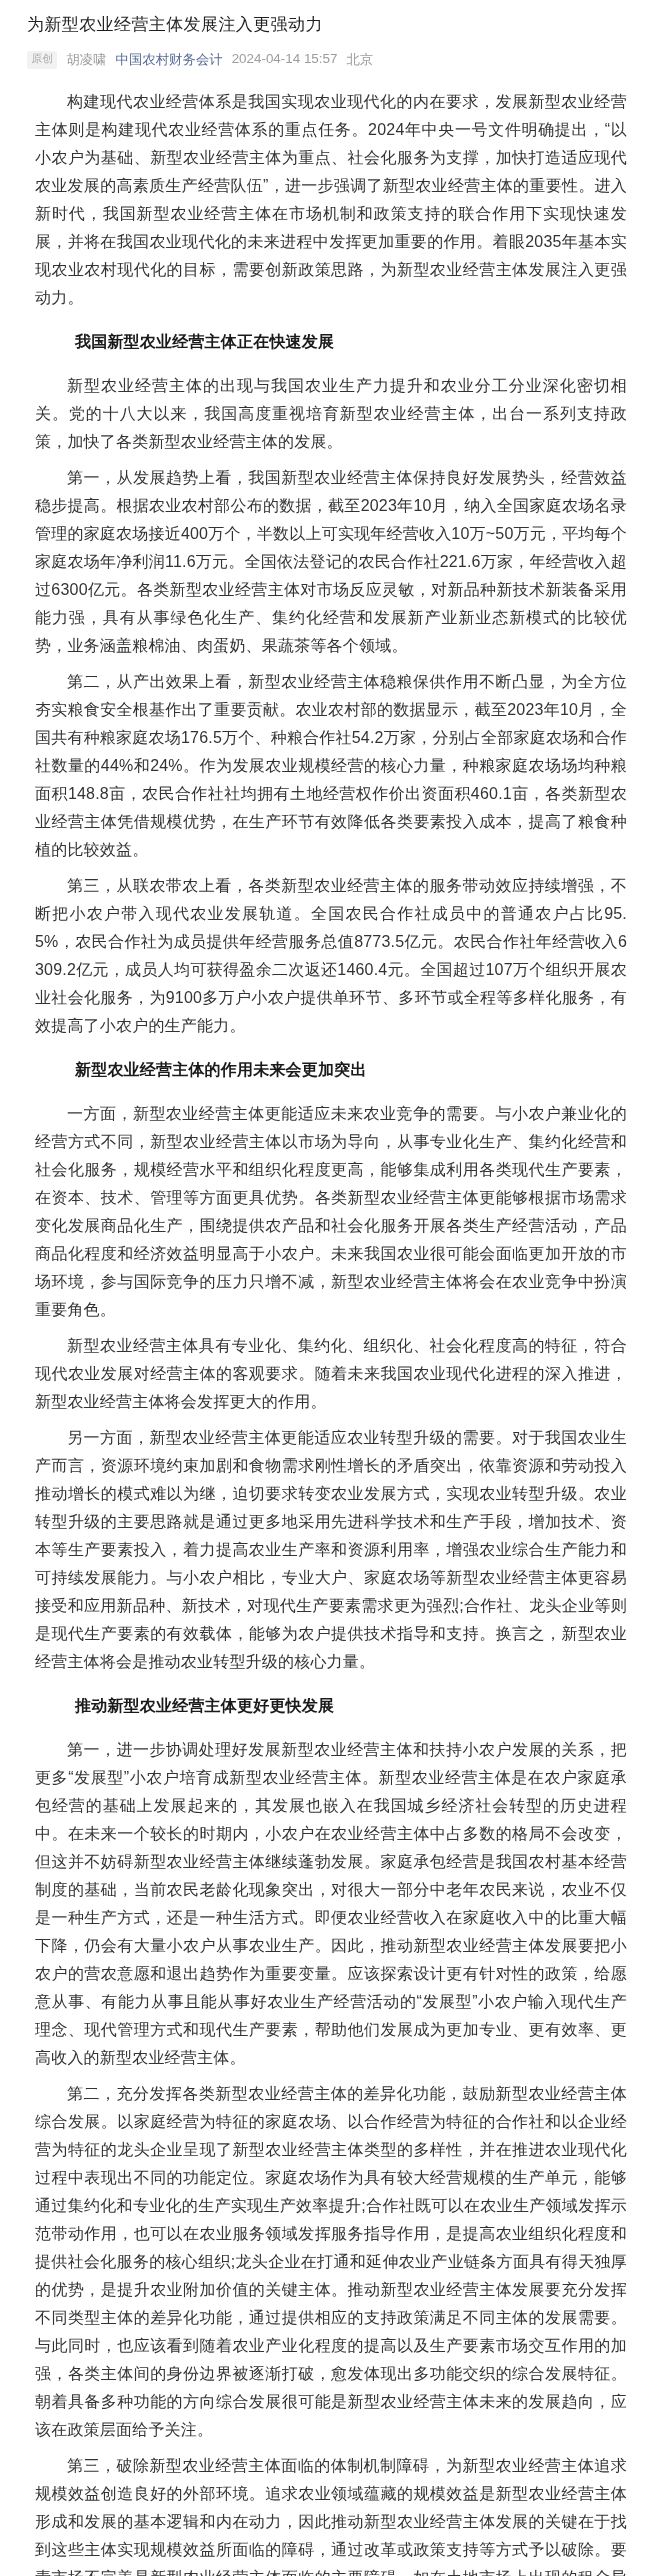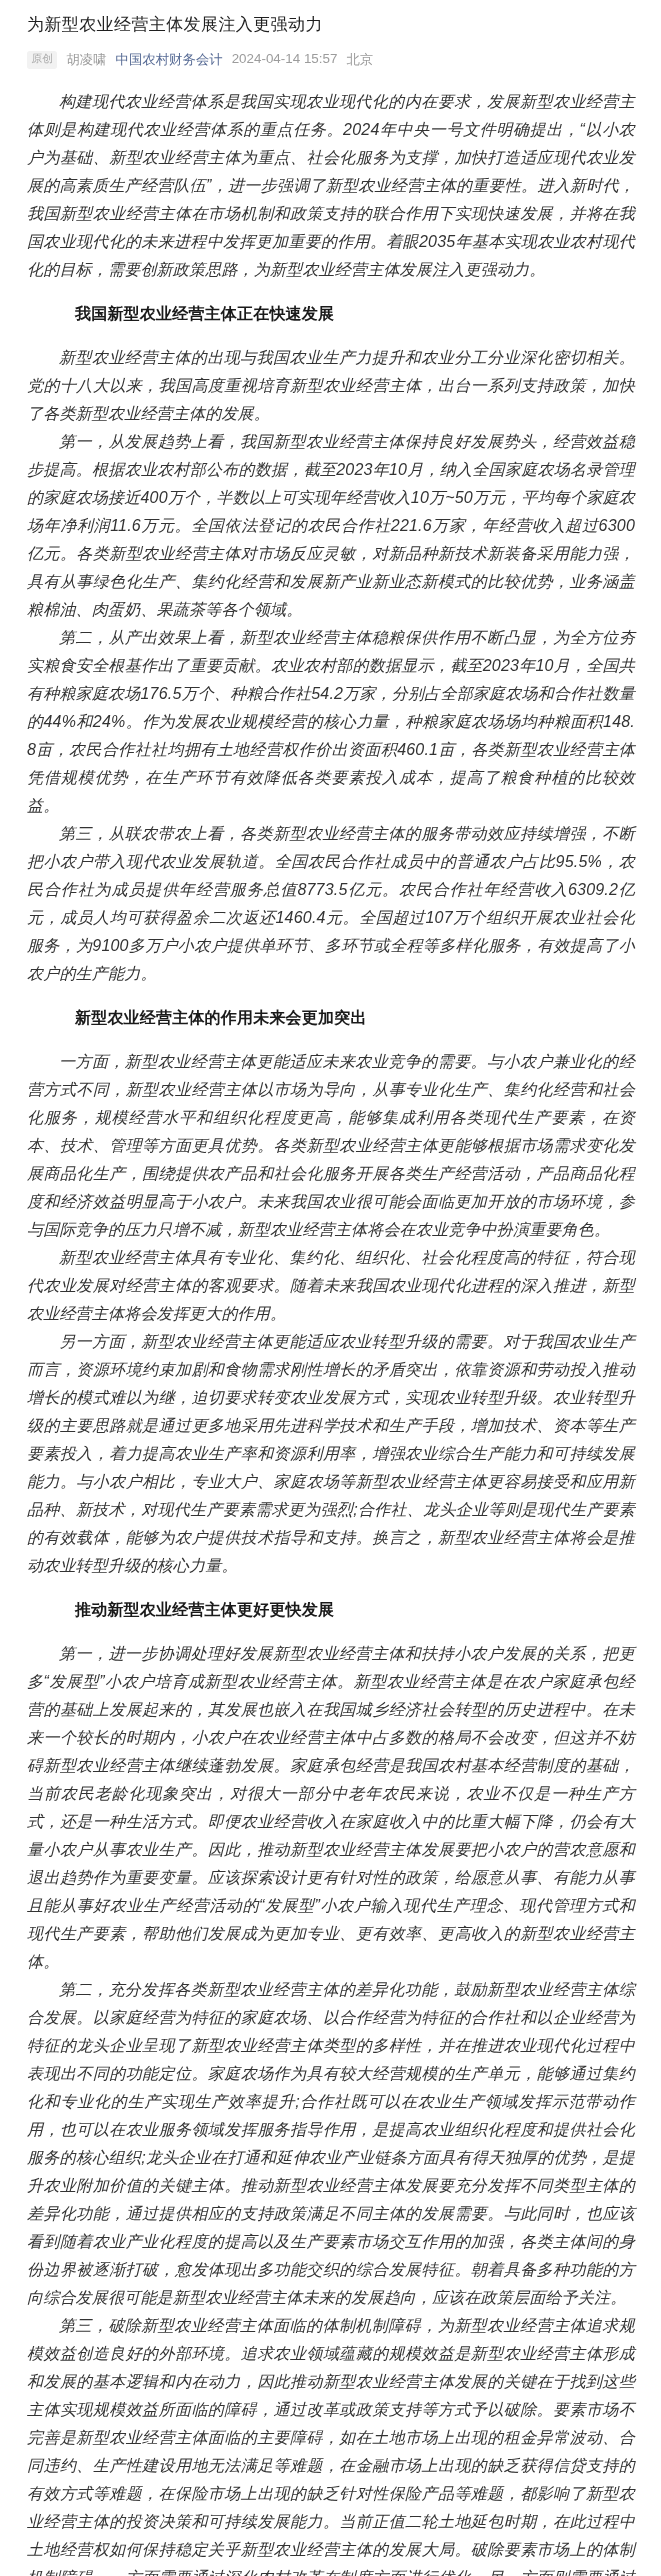--- a/index.html
+++ b/index.html
@@ -48,29 +48,28 @@
     text-decoration: none;
     cursor: pointer;
   }
   .byline-datetime, .byline-location {
     color: #9c9c9c;
   }
   .article-body {
     margin-top: 19.7px;
   }
   .para {
-    margin: 0;
+    margin: 8px;
     font-size: 16px;
     line-height: 28px;
     color: #333333;
     text-align: justify;
     text-indent: 2em;
     letter-spacing: 0.2px;
     word-break: break-all;
-    font-style: italic;
   }
   .section-heading {
     margin: 16px;
     font-size: 16px;
     line-height: 28px;
     color: #1a1a1a;
     font-weight: 700;
     text-indent: 2em;
     letter-spacing: 0.2px;
   }

